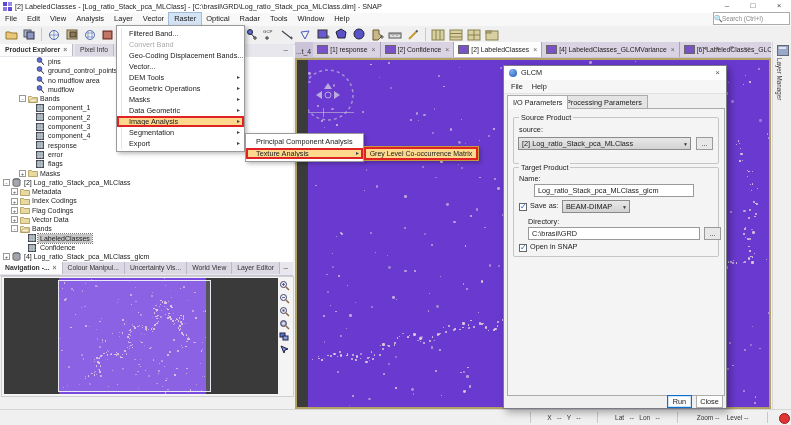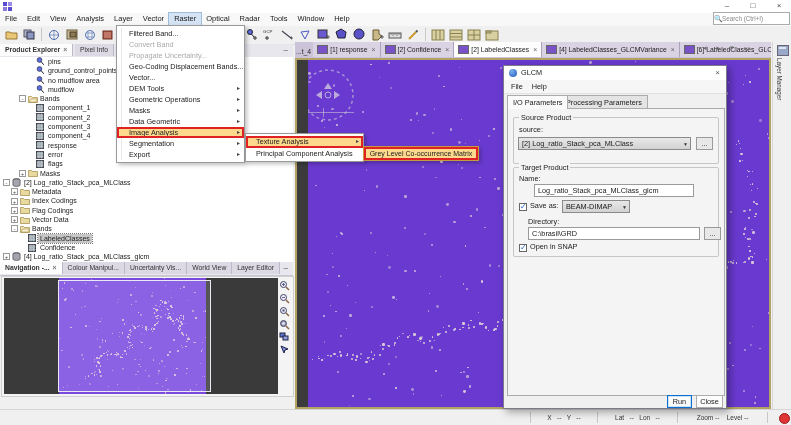--- a/index.html
+++ b/index.html
@@ -123,20 +123,21 @@
 
 <div id="app">
 
   <div id="titlebar" class="abs">
     <span id="app-icon" class="abs">
         <i></i>
         <i></i>
         <i></i>
         <i></i>
       </span>
+    <span id="title-text" class="abs">[2] LabeledClasses - [Log_ratio_Stack_pca_MLClass] - [C:\brasil\GRD\Log_ratio_Stack_pca_MLClass.dim] - SNAP</span>
     <span class="winbtn abs" style="left:715px;">–</span>
     <span class="winbtn abs" style="left:741px;">□</span>
     <span class="winbtn abs" style="left:767px;">×</span>
   </div>
 
   <div id="menubar" class="abs"><span class="menuitem">File</span><span class="menuitem">Edit</span><span class="menuitem">View</span><span class="menuitem">Analysis</span><span class="menuitem">Layer</span><span class="menuitem">Vector</span><span class="menuitem active">Raster</span><span class="menuitem">Optical</span><span class="menuitem">Radar</span><span class="menuitem">Tools</span><span class="menuitem">Window</span><span class="menuitem">Help</span></div>
   <div id="searchbox" class="abs">
     <span class="mag">🔍</span><span>Search (Ctrl+I)</span>
   </div>
 
@@ -1414,35 +1415,34 @@
     <div class="ssep" style="left:767px;"></div>
     <div class="sseg" style="left:533px;width:62px;">X   --   Y   --</div>
     <div class="sseg" style="left:600px;width:75px;">Lat   --   Lon   --</div>
     <div class="sseg" style="left:680px;width:85px;">Zoom --    Level --</div>
     <div id="statusdot"></div>
   </div>
 
   <div id="rastermenu" class="popup abs">
       <div class="mrow"><span>Filtered Band...</span></div>
       <div class="mrow disabled"><span>Convert Band</span></div>
-      <div class="mrow disabled"><span>Propagate Uncertainty...</span></div>
       <div class="mrow"><span>Geo-Coding Displacement Bands...</span></div>
       <div class="mrow"><span>Vector...</span></div>
       <div class="mrow"><span>DEM Tools</span><span class="arrow">▸</span></div>
       <div class="mrow"><span>Geometric Operations</span><span class="arrow">▸</span></div>
       <div class="mrow"><span>Masks</span><span class="arrow">▸</span></div>
       <div class="mrow"><span>Data Geometric</span><span class="arrow">▸</span></div>
       <div class="mrow hl redbox"><span>Image Analysis</span><span class="arrow">▸</span></div>
       <div class="mrow"><span>Segmentation</span><span class="arrow">▸</span></div>
       <div class="mrow"><span>Export</span><span class="arrow">▸</span></div>
     </div>
 
   <div id="subm" class="popup abs">
+      <div class="mrow" style="height: 11.5px; line-height: 11.5px;"><span>Principal Component Analysis</span></div>
       <div class="mrow hl redbox" style="height: 11.5px; line-height: 11.5px;"><span>Texture Analysis</span><span class="arrow">▸</span></div>
-      <div class="mrow" style="height: 11.5px; line-height: 11.5px;"><span>Principal Component Analysis</span></div>
     </div>
 
   <div id="flyout" class="redbox">Grey Level Co-occurrence Matrix</div>
 
   <div id="dialog" class="abs">
     <div id="dlg-title">
       <span id="dlg-ico"></span>
       <span class="t">GLCM</span>
       <span id="dlg-close">×</span>
     </div>

